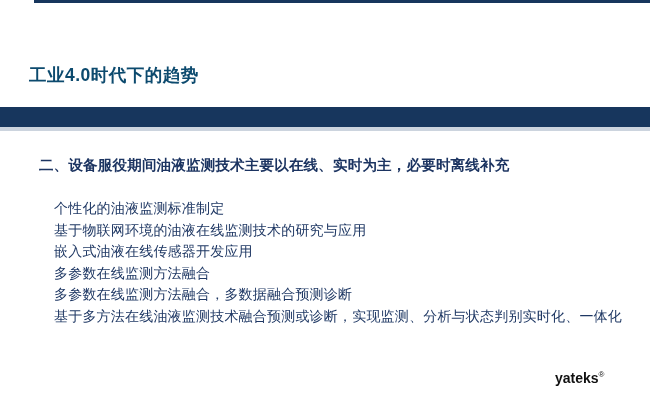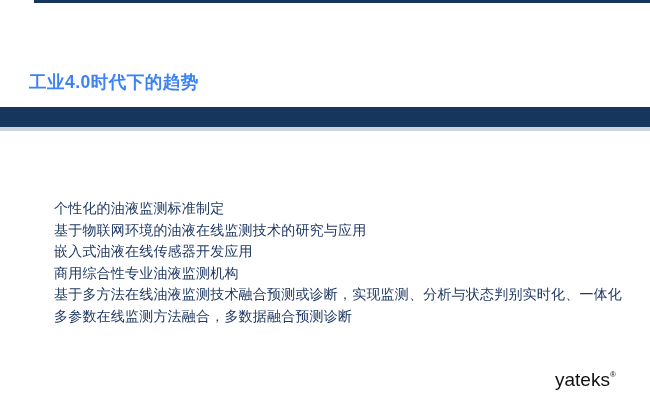--- a/index.html
+++ b/index.html
@@ -19,24 +19,24 @@
     position: absolute;
     top: 0;
     left: 34px;
     right: 0;
     height: 3px;
     background: #17365d;
   }
   .slide-title {
     position: absolute;
     left: 29px;
-    top: 70px;
+    top: 63px;
     font-size: 17.5px;
     font-weight: bold;
-    color: #3b82f6;
+    color: #0c4a6e;
     letter-spacing: 0.5px;
     white-space: nowrap;
   }
   .title-bar {
     position: absolute;
     left: 0;
     top: 107px;
     width: 650px;
     height: 20px;
     background: #17365d;
@@ -77,22 +77,22 @@
     white-space: nowrap;
   }
   .logo {
     position: absolute;
     left: 555px;
     top: 369px;
     color: #111111;
     white-space: nowrap;
   }
   .logo .logo-text {
-    font-size: 19px;
-    font-weight: 400;
+    font-size: 14px;
+    font-weight: 700;
     letter-spacing: 0px;
   }
   .logo .registered-mark {
     font-size: 8px;
     vertical-align: top;
     position: relative;
     top: 1px;
   }
 </style>
 </head>
@@ -100,27 +100,28 @@
 
 <div class="slide">
 
   <div class="top-rule"></div>
 
   <div class="slide-title">工业4.0时代下的趋势</div>
 
   <div class="title-bar"></div>
   <div class="title-bar-edge"></div>
 
+  <div class="section-heading">二、设备服役期间油液监测技术主要以在线、实时为主，必要时离线补充</div>
 
   <ul class="body-list">
     <li>个性化的油液监测标准制定</li>
     <li>基于物联网环境的油液在线监测技术的研究与应用</li>
     <li>嵌入式油液在线传感器开发应用</li>
-    <li>商用综合性专业油液监测机构</li>
+    <li>多参数在线监测方法融合</li>
+    <li>多参数在线监测方法融合，多数据融合预测诊断</li>
     <li>基于多方法在线油液监测技术融合预测或诊断，实现监测、分析与状态判别实时化、一体化</li>
-    <li>多参数在线监测方法融合，多数据融合预测诊断</li>
   </ul>
 
   <div class="logo">
     <span class="logo-text">yateks</span><span class="registered-mark">®</span>
   </div>
 
 </div>
 
 </body></html>

